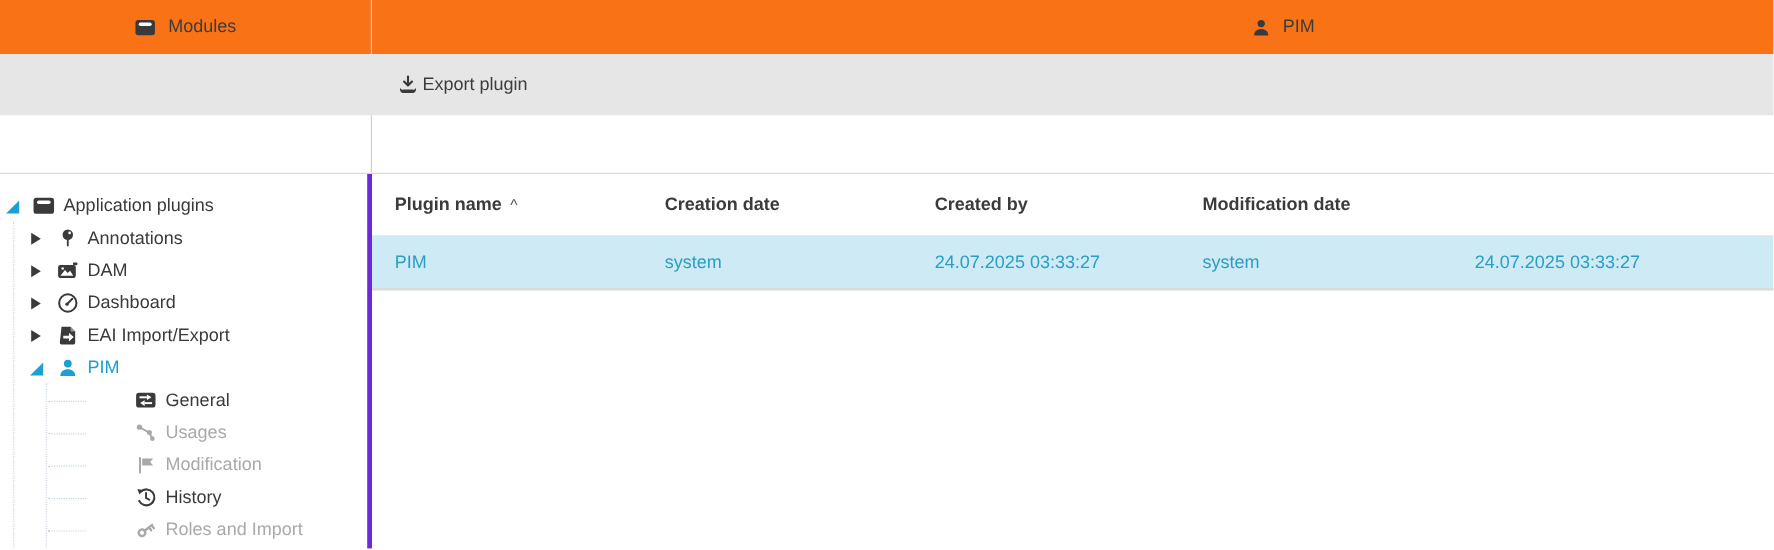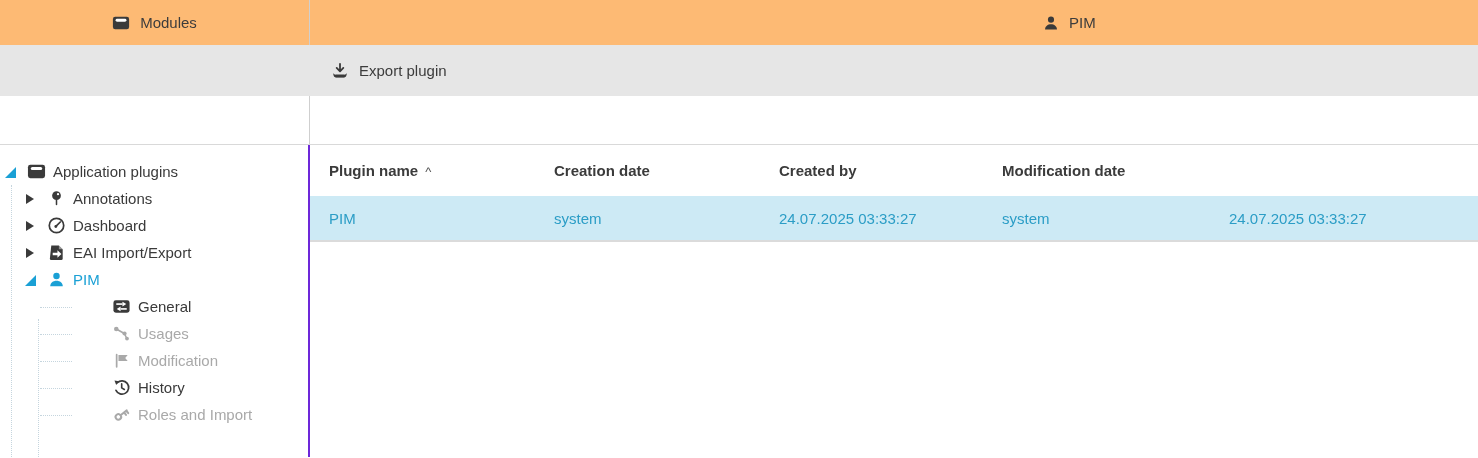--- a/index.html
+++ b/index.html
@@ -1,41 +1,41 @@
 <!DOCTYPE html>
 <html><head>
 <meta charset="utf-8">
 <style>
   * { margin:0; padding:0; box-sizing:border-box; }
   html,body { width:1478px; height:458px; overflow:hidden; background:#fff;
     font-family:"Liberation Sans", sans-serif; color:#3c3c3c; }
 
   
-  .top-header { height:45px; display:flex; background:#fdba74; }
+  .top-header { height:45px; display:flex; background:#f97316; }
   .left-header { width:310px; border-right:1px solid #cfcfcf; display:flex;
     align-items:center; justify-content:center; gap:10px; }
   .right-header { flex:1; position:relative; }
   .pim-header { position:absolute; left:732px; top:0; height:100%;
     display:flex; align-items:center; gap:9px; }
   .hdr-label { font-size:15px; color:#3c3c3c; }
 
   
   .toolbar { height:51px; background:#e6e6e6; display:flex; align-items:center;
     padding-left:331px; }
-  .export-btn { display:flex; align-items:center; gap:10px; background:transparent;
+  .export-btn { display:flex; align-items:center; gap:3px; background:transparent;
     border:none; font-family:inherit; font-size:15px; color:#3c3c3c; cursor:pointer; }
 
   
   .gap-row { height:48px; display:flex; }
   .gap-left { width:310px; border-right:1px solid #cfcfcf; }
   .gap-right { flex:1; }
 
   
   .main-row { display:flex; border-top:1px solid #d9d9d9; height:313px; }
-  .sidebar { width:310px; border-right:2px solid #6d28d9; position:relative;
+  .sidebar { width:310px; border-right:4px solid #6d28d9; position:relative;
     padding-top:13px; overflow:hidden; }
   .main { flex:1; overflow:hidden; }
 
   
   .guide-v { position:absolute; width:0; border-left:1px dotted #c5d5de; bottom:0; }
   .guide-v.g1 { left:11px; top:40px; }
   .guide-v.g2 { left:38px; top:174px; }
 
   
   .tree { list-style:none; }
@@ -141,20 +141,32 @@
               <circle cx="11.6" cy="5.4" r="1.2" fill="#fff"></circle>
               <rect x="9.2" y="11.2" width="1.6" height="6" rx="0.8" fill="currentColor"></rect>
             </svg>
           </span>
     <span class="tree-label">Annotations</span>
   </li>
         <li class="tree-row l2">
     <span class="expander collapsed"></span>
     <span class="tree-icon">
             <svg viewBox="0 0 20 20">
+              <rect x="14.5" y="3" width="4" height="2.2" rx="1" fill="currentColor"></rect>
+              <rect x="1.5" y="5" width="15.5" height="11.5" rx="2" fill="currentColor"></rect>
+              <circle cx="5.5" cy="8.2" r="1.1" fill="#fff"></circle>
+              <path d="M3.5 14.5 L7.5 9.5 L10 12.2 L12 10.2 L14.8 14.5 Z" fill="#fff"></path>
+            </svg>
+          </span>
+    <span class="tree-label">DAM</span>
+  </li>
+        <li class="tree-row l2">
+    <span class="expander collapsed"></span>
+    <span class="tree-icon">
+            <svg viewBox="0 0 20 20">
               <circle cx="10" cy="10" r="7.6" fill="none" stroke="currentColor" stroke-width="1.8"></circle>
               <path d="M9.3 11 L14 6.3" stroke="currentColor" stroke-width="1.8" stroke-linecap="round" fill="none"></path>
               <circle cx="9.3" cy="11" r="1.5" fill="currentColor"></circle>
             </svg>
           </span>
     <span class="tree-label">Dashboard</span>
   </li>
         <li class="tree-row l2">
     <span class="expander collapsed"></span>
     <span class="tree-icon">

